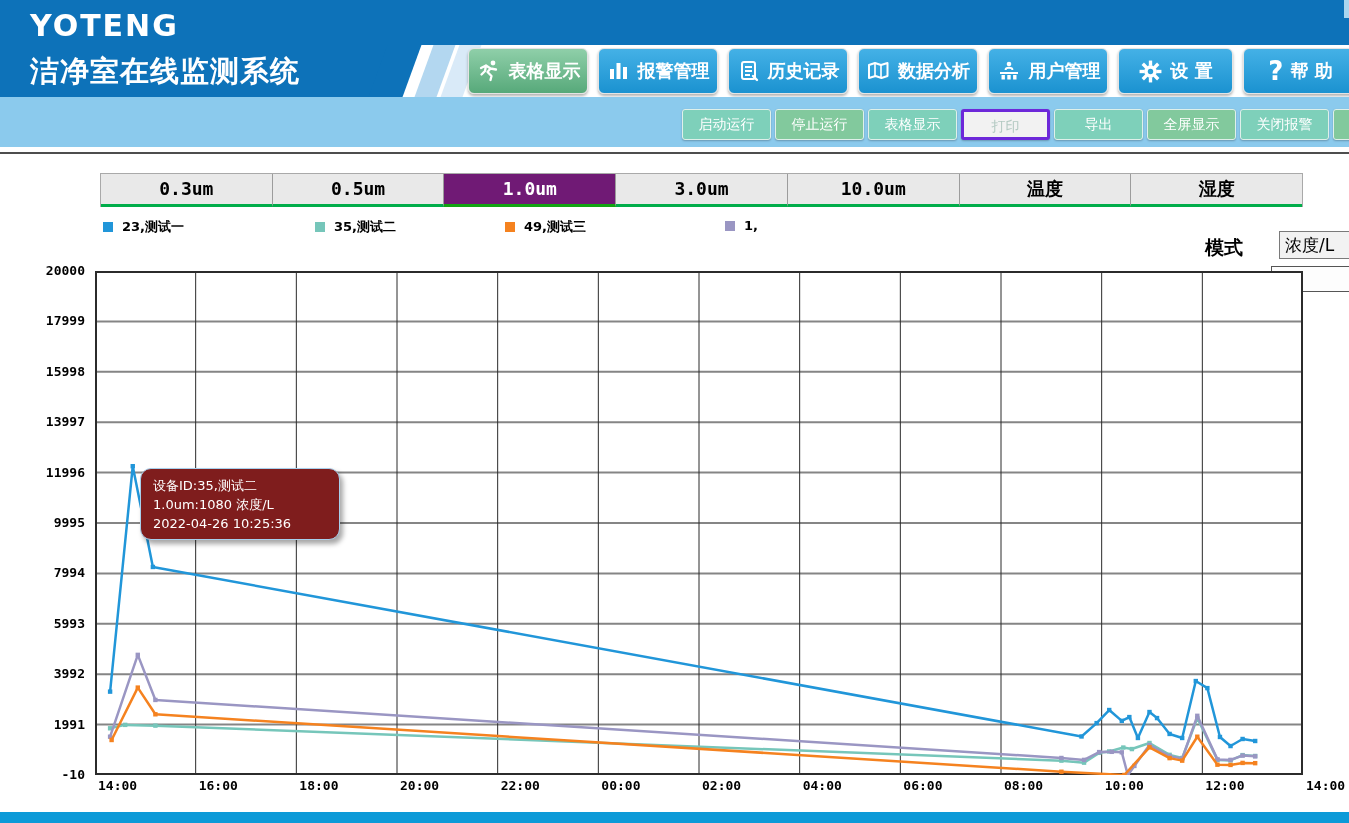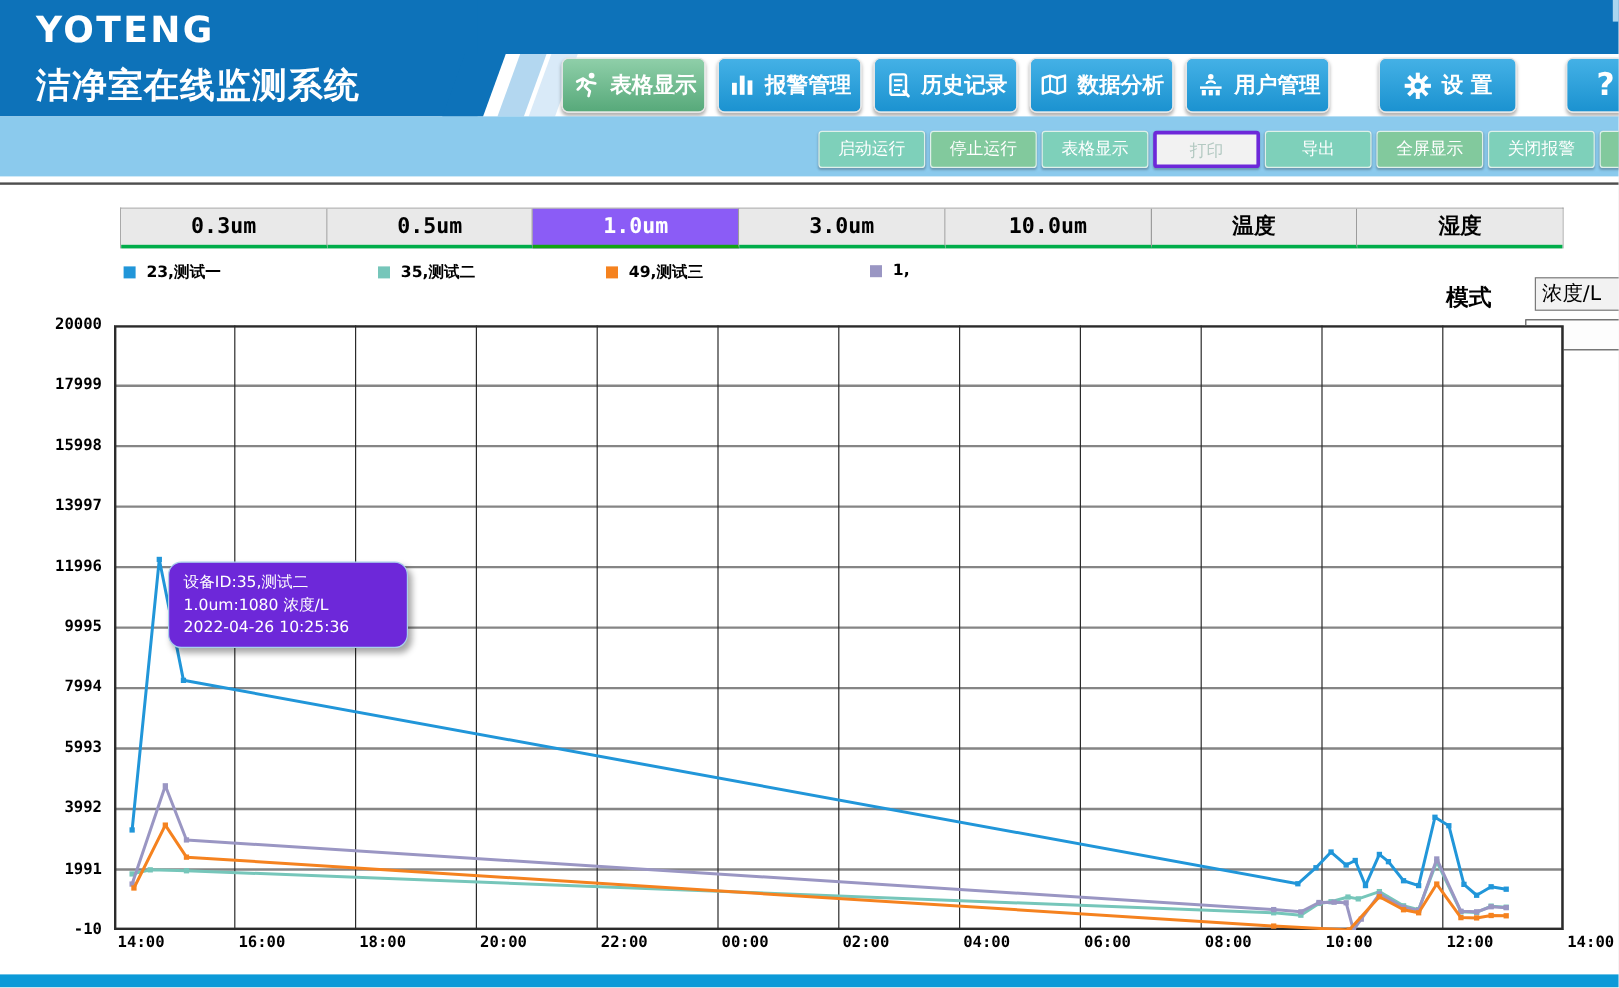--- a/index.html
+++ b/index.html
@@ -16,40 +16,40 @@
   .logo-title    { position:absolute; left:30px; top:8px; color:#fff; font-size:30px; font-weight:bold; letter-spacing:2px; }
   .logo-subtitle { position:absolute; left:30px; top:52px; color:#fff; font-size:29px; font-weight:bold; letter-spacing:1px; }
   .corner-sliver { position:absolute; left:1344px; top:0; width:5px; height:18px; background:#a9d6f0; }
 
   .nav { position:absolute; left:468px; top:48px; display:flex; gap:10px; }
   .nav-btn { height:46px; border-radius:6px; display:flex; align-items:center; justify-content:center; gap:7px;
              color:#fff; font-size:18px; font-weight:bold; cursor:pointer;
              border:1px solid #e4e4e4; box-shadow:0 2px 3px rgba(0,0,0,.3);
              background:linear-gradient(#44b1e6,#1b92d0); width:120px; }
   .nav-btn.green { background:linear-gradient(#8fcfa9,#57a97a); }
-  .nav-btn.narrow { width:115px;margin-left:31px; }
+  .nav-btn.narrow { width:115px; }
   .nav-btn svg { display:block; }
 
   
   .band { position:absolute; left:0; top:97px; width:1349px; height:50px; background:#8bcaed; }
   .rule { position:absolute; left:0; top:152px; width:1349px; height:2px; background:#4e4e4e; }
   .toolbar { position:absolute; left:682px; top:109px; display:flex; gap:4px; }
   .tb-btn { width:89px; height:31px; border-radius:3px; color:#fff; font-size:14px; text-align:center; line-height:29px;
             cursor:pointer; border:1px solid #dff0ea; box-shadow:0 1px 2px rgba(0,0,0,.25); background:#7ed0ba; }
   .tb-btn.green { background:#82c99d; }
   .tb-btn.pressed { background:#f2f2f2; color:#b3c9c2; border:3px solid #6d28d9; }
 
   
   .tabs { position:absolute; left:100px; top:173px; width:1203px; height:34px; display:flex;
           border:1px solid #a9a9a9; border-bottom:none; }
   .tab { flex:1; background:#e9e9e9; color:#000; text-align:center; font-family:"DejaVu Sans Mono","Liberation Mono",monospace;
          font-size:18px; font-weight:bold; line-height:29px; border-right:1px solid #9c9c9c;
          border-bottom:3px solid #00ad4a; cursor:pointer; }
   .tab:last-child { border-right:none; }
-  .tab.active { background:#8b5cf6; color:#fff; border-bottom-color:#12a412; }
+  .tab.active { background:#701a75; color:#fff; border-bottom-color:#12a412; }
 
   
   .legend { position:absolute; left:0; top:218px; width:1291px; height:22px; }
   .legend-item { position:absolute; display:flex; align-items:center; gap:9px; }
   .legend-swatch { width:10px; height:10px; }
   .legend-label { font-size:13px; font-weight:bold; color:#000; }
   .mode-label { position:absolute; left:1205px; top:235px; font-size:19px; font-weight:bold; color:#000; }
   .mode-select { position:absolute; left:1279px; top:231px; width:92px; height:28px; background:#f2f2f2;
                  border:1px solid #7a7a7a; font-size:17px; color:#000; padding-left:5px; line-height:26px; cursor:pointer; }
   .partial-box { position:absolute; left:1271px; top:266px; width:95px; height:26px; background:#fdfdfd; border:1px solid #555; }
@@ -57,21 +57,21 @@
   
   .chart-plot { position:absolute; left:95px; top:271px; width:1208px; height:504px; background:#fff; }
   .y-labels { position:absolute; left:14px; top:271px; width:76px; height:504px; }
   .y-labels div { position:absolute; right:5px; font-family:"DejaVu Sans Mono","Liberation Mono",monospace;
                   font-size:13px; font-weight:bold; color:#000; }
   .x-labels { position:absolute; left:95px; top:778px; width:1254px; height:20px; }
   .x-labels div { position:absolute; font-family:"DejaVu Sans Mono","Liberation Mono",monospace;
                   font-size:13px; font-weight:bold; color:#000; white-space:nowrap; }
 
   
-  .tooltip { position:absolute; left:140px; top:468px; width:200px; height:72px; background:#6d28d9;
+  .tooltip { position:absolute; left:140px; top:468px; width:200px; height:72px; background:#7f1d1d;
              border:1px solid #a8cfec; border-radius:11px; box-shadow:3px 4px 5px rgba(0,0,0,.35);
              color:#fff; padding:7px 12px; z-index:5; }
   .tooltip div { font-size:13px; line-height:19px; font-family:"DejaVu Sans","Liberation Sans",sans-serif; }
 
   .bottom-bar { position:absolute; left:0; top:812px; width:1349px; height:11px; background:#0c9ad8; }
 </style>
 </head>
 <body>
 
 <div class="screen">

